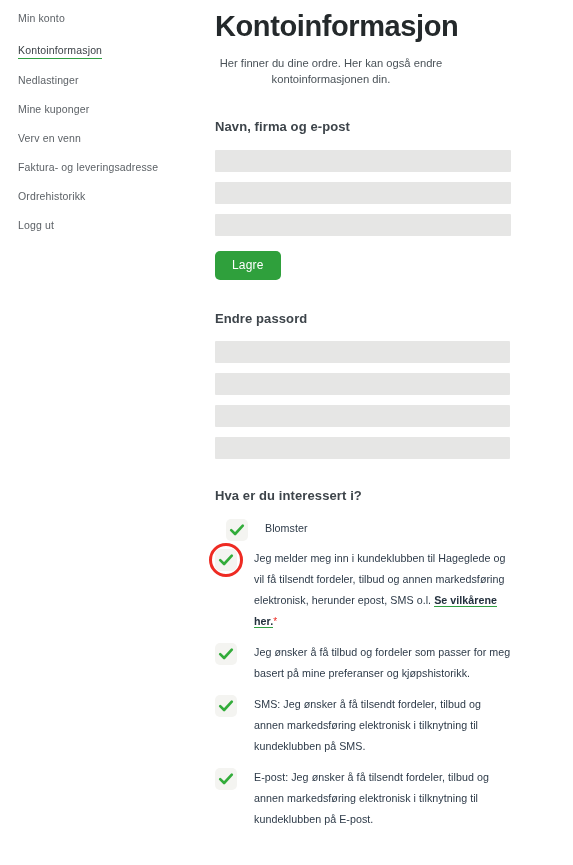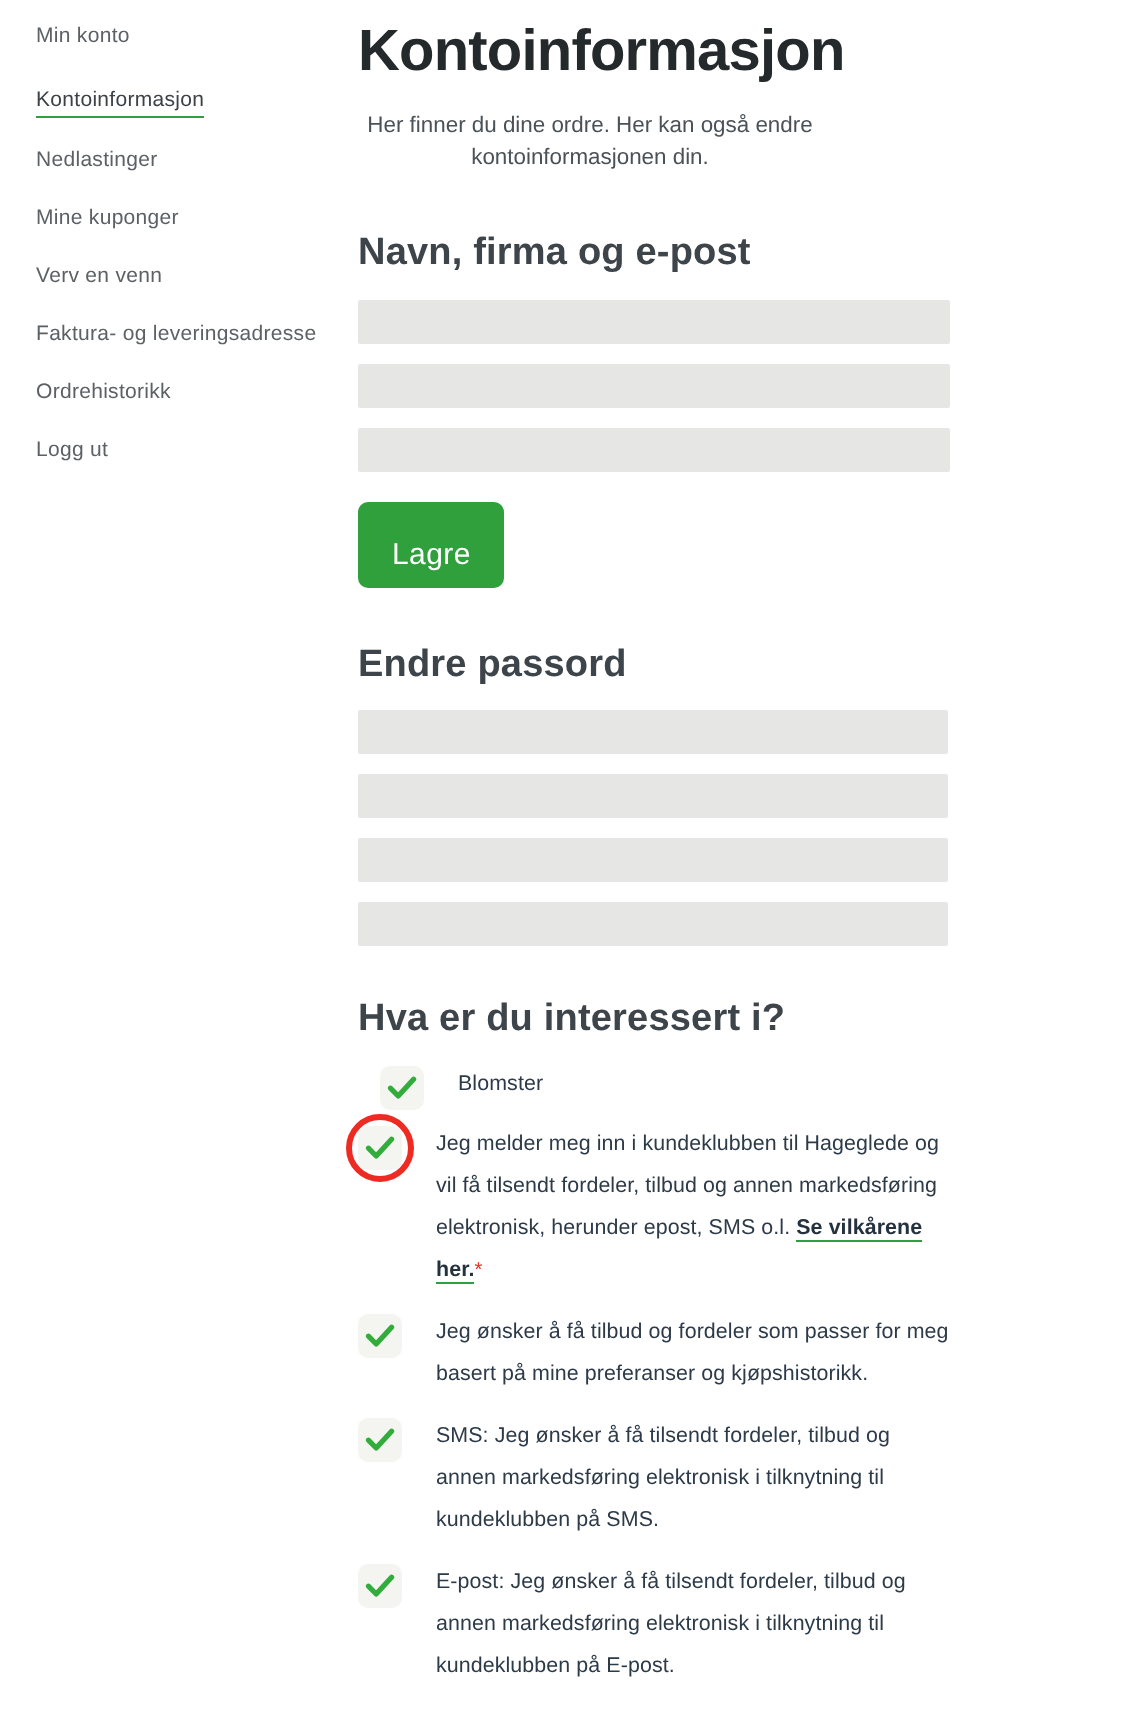--- a/index.html
+++ b/index.html
@@ -14,20 +14,21 @@
     font-family: "Liberation Sans", sans-serif;
     color: #2e3a46;
     position: relative;
   }
 
   .page {
     display: flex;
     width: 573px;
     height: 865px;
     box-sizing: border-box;
+    gap: 36px;
   }
 
   
   .sidebar {
     width: 172px;
     flex: 0 0 172px;
     padding: 11px 0 0 18px;
     box-sizing: border-box;
   }
   .nav-item {
@@ -69,21 +70,21 @@
   .intro {
     font-size: 11.2px;
     line-height: 16px;
     color: #4a5258;
     margin: 12px 0 0 0;
     max-width: 232px;
     text-align: center;
   }
 
   .section-title {
-    font-size: 19px;
+    font-size: 13px;
     line-height: 18px;
     color: #3d444a;
     letter-spacing: 0.1px;
     margin: 0;
   }
 
   .s-navn      { margin-top: 31px; }
   .s-passord   { margin-top: 30px; }
   .s-interesse { margin-top: 28px; }
 
@@ -103,25 +104,25 @@
   }
   .fields-navn .field { width: 296px; }
   .fields-navn .field:first-child { margin-top: 14px; }
   .fields-pass .field { width: 295px; }
   .fields-pass .field:first-child { margin-top: 13px; }
 
   .btn-save {
     display: inline-block;
     background: #2fa03c;
     color: #ffffff;
-    font-size: 15px;
+    font-size: 12px;
     letter-spacing: 0.2px;
     border: none;
     border-radius: 5px;
-    padding: 18px 17px 8px 17px;
+    padding: 7px 17px 8px 17px;
     margin-top: 15px;
     cursor: pointer;
     font-family: "Liberation Sans", sans-serif;
   }
 
   
   .check-list { margin-top: 13px; }
 
   .check-row {
     display: flex;

